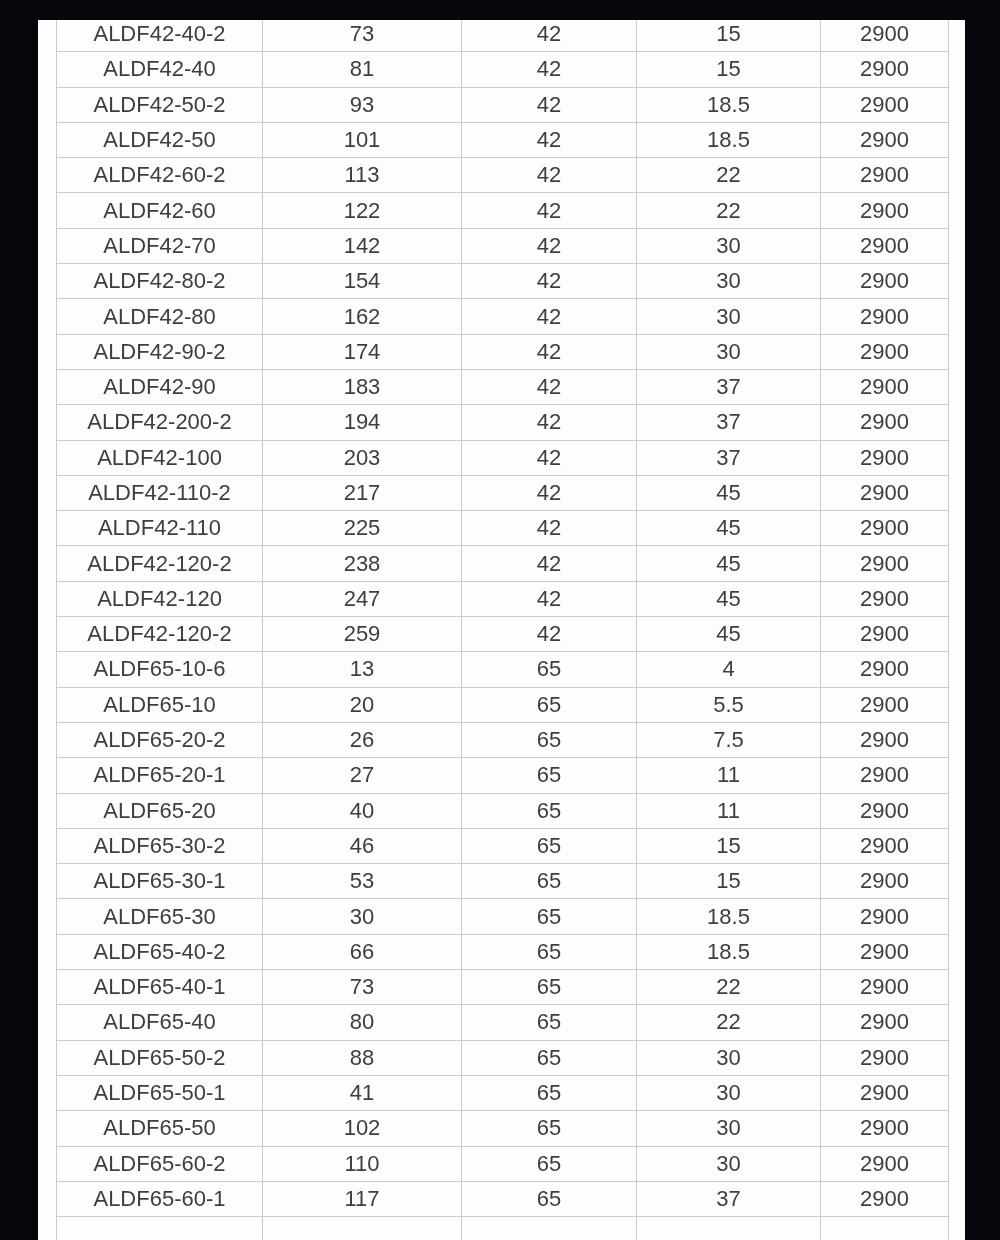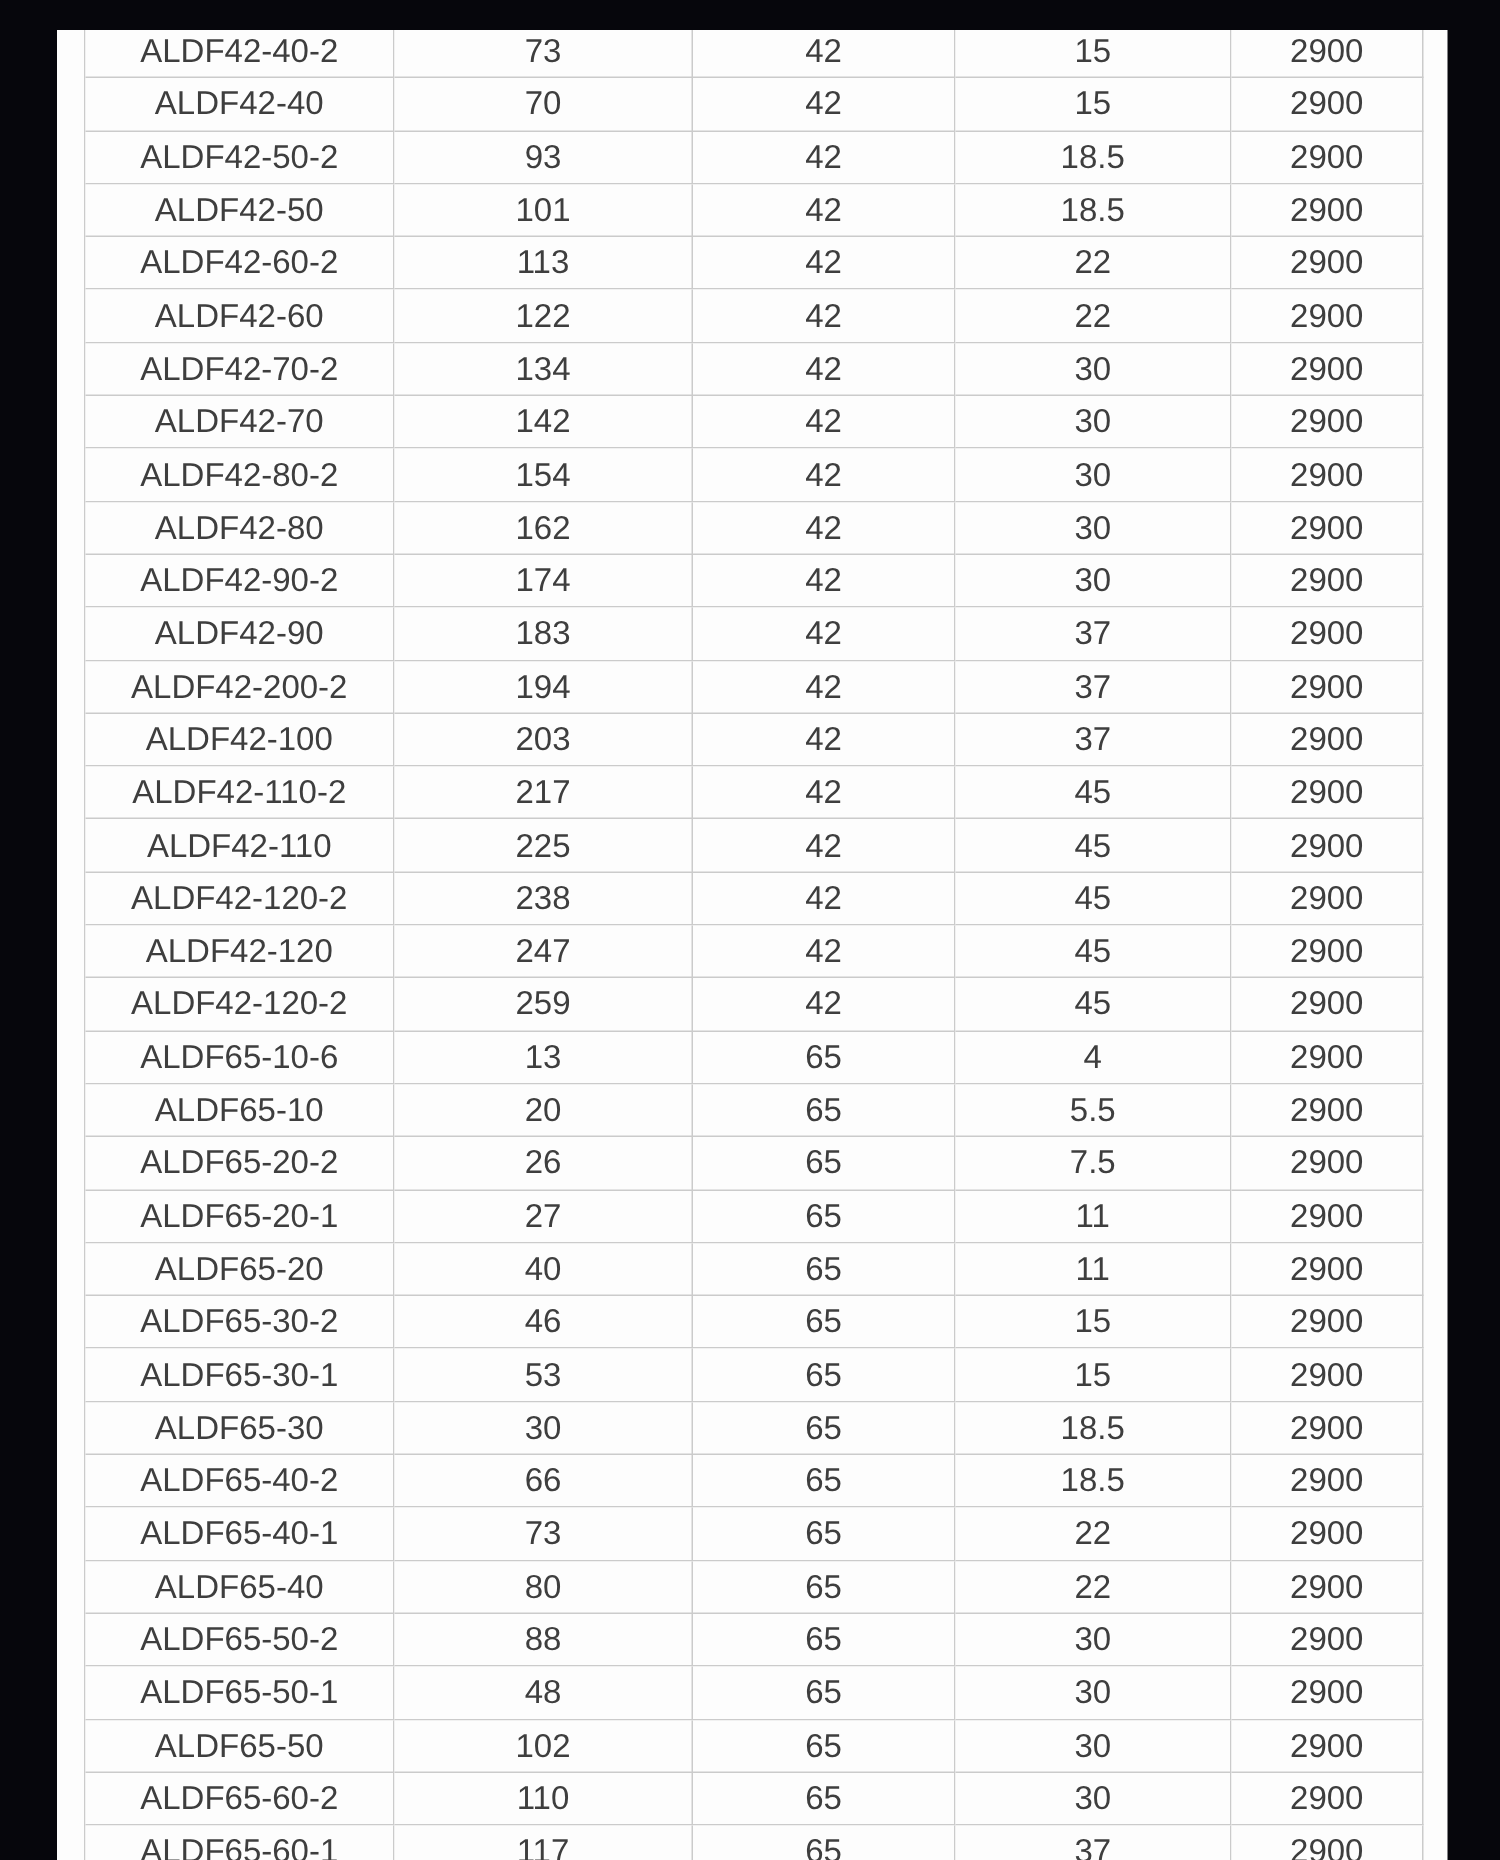--- a/index.html
+++ b/index.html
@@ -77,21 +77,21 @@
 
     <tr>
           <td>ALDF42-40-2</td>
           <td>73</td>
           <td>42</td>
           <td>15</td>
           <td>2900</td>
         </tr>
         <tr>
           <td>ALDF42-40</td>
-          <td>70</td>
+          <td>81</td>
           <td>42</td>
           <td>15</td>
           <td>2900</td>
         </tr>
         <tr>
           <td>ALDF42-50-2</td>
           <td>93</td>
           <td>42</td>
           <td>18.5</td>
           <td>2900</td>
@@ -111,27 +111,20 @@
           <td>2900</td>
         </tr>
         <tr>
           <td>ALDF42-60</td>
           <td>122</td>
           <td>42</td>
           <td>22</td>
           <td>2900</td>
         </tr>
         <tr>
-          <td>ALDF42-70-2</td>
-          <td>134</td>
-          <td>42</td>
-          <td>30</td>
-          <td>2900</td>
-        </tr>
-        <tr>
           <td>ALDF42-70</td>
           <td>142</td>
           <td>42</td>
           <td>30</td>
           <td>2900</td>
         </tr>
         <tr>
           <td>ALDF42-80-2</td>
           <td>154</td>
           <td>42</td>
@@ -287,21 +280,21 @@
         </tr>
         <tr>
           <td>ALDF65-50-2</td>
           <td>88</td>
           <td>65</td>
           <td>30</td>
           <td>2900</td>
         </tr>
         <tr>
           <td>ALDF65-50-1</td>
-          <td>48</td>
+          <td>41</td>
           <td>65</td>
           <td>30</td>
           <td>2900</td>
         </tr>
         <tr>
           <td>ALDF65-50</td>
           <td>102</td>
           <td>65</td>
           <td>30</td>
           <td>2900</td>

